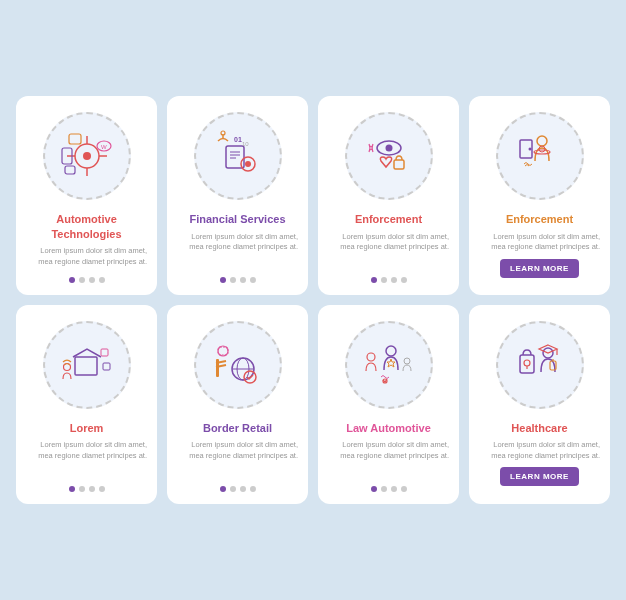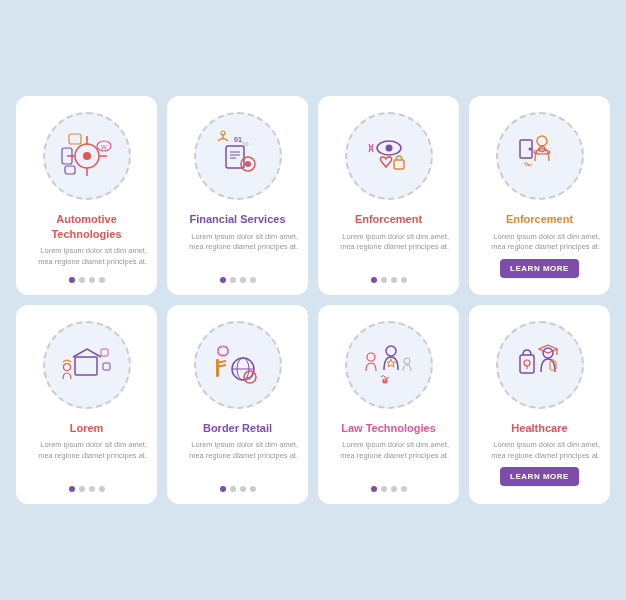--- a/index.html
+++ b/index.html
@@ -292,21 +292,21 @@
 
           <circle cx="48" cy="26" r="3" fill="none" stroke="#aaa" stroke-width="1"></circle>
           <path d="M44 36 Q44 30 48 30 Q52 30 52 36" fill="none" stroke="#aaa" stroke-width="1"></path>
 
           <path d="M22 42 Q24 39 26 42 Q28 45 30 42" fill="none" stroke="#e05599" stroke-width="1"></path>
           <circle cx="26" cy="46" r="2" fill="none" stroke="#e05555" stroke-width="1.2"></circle>
           <polyline points="24,45 26,47 28,44" fill="none" stroke="#e05555" stroke-width="1.2"></polyline>
         </svg>
       </div>
     </div>
-    <div class="card-title pink">Law Technologies</div>
+    <div class="card-title pink">Law Automotive</div>
     <div class="card-body">Lorem ipsum dolor sit dim amet, mea regione diamet principes at.</div>
     <div class="dots">
       <div class="dot active"></div>
       <div class="dot"></div>
       <div class="dot"></div>
       <div class="dot"></div>
     </div>
   </div>
 
   <div class="card">

